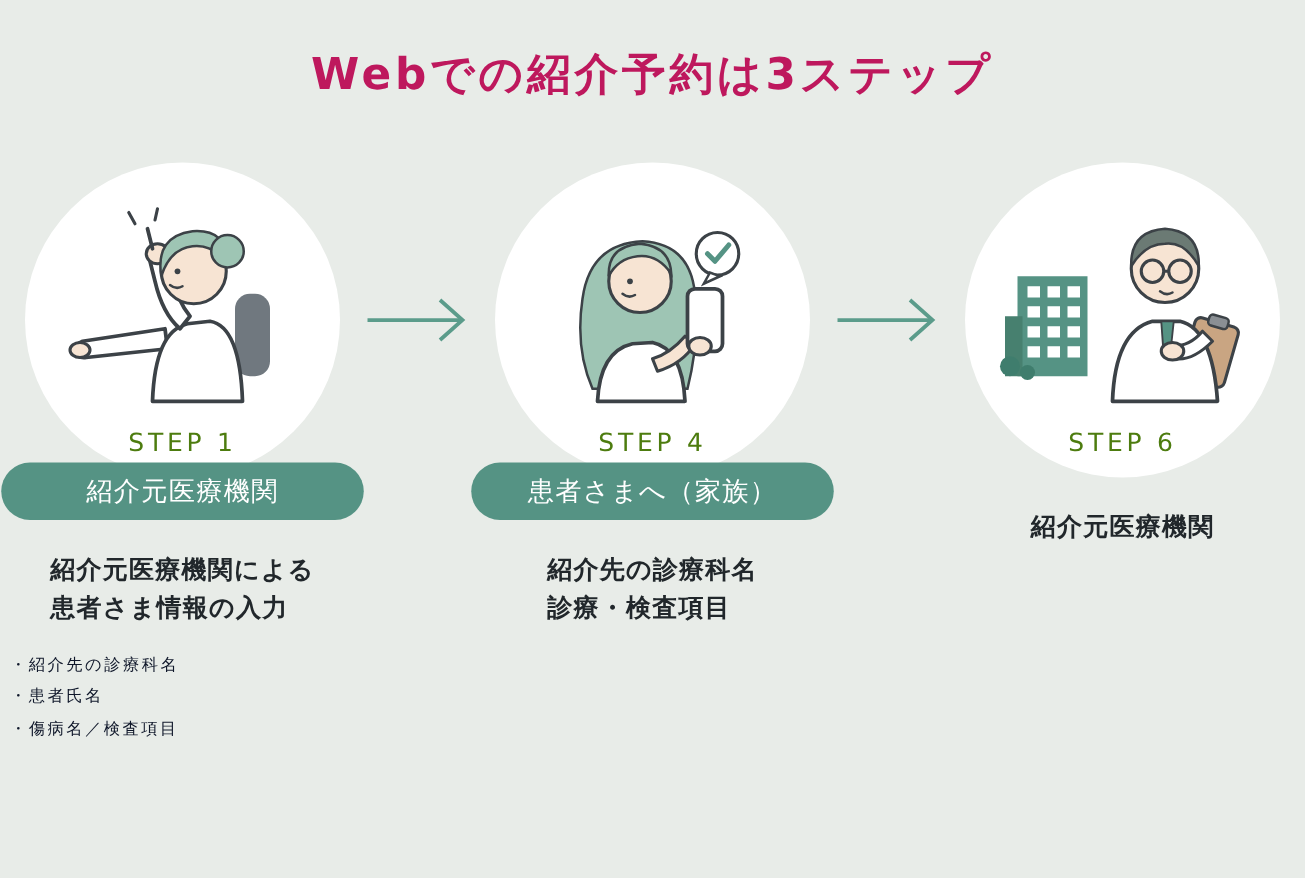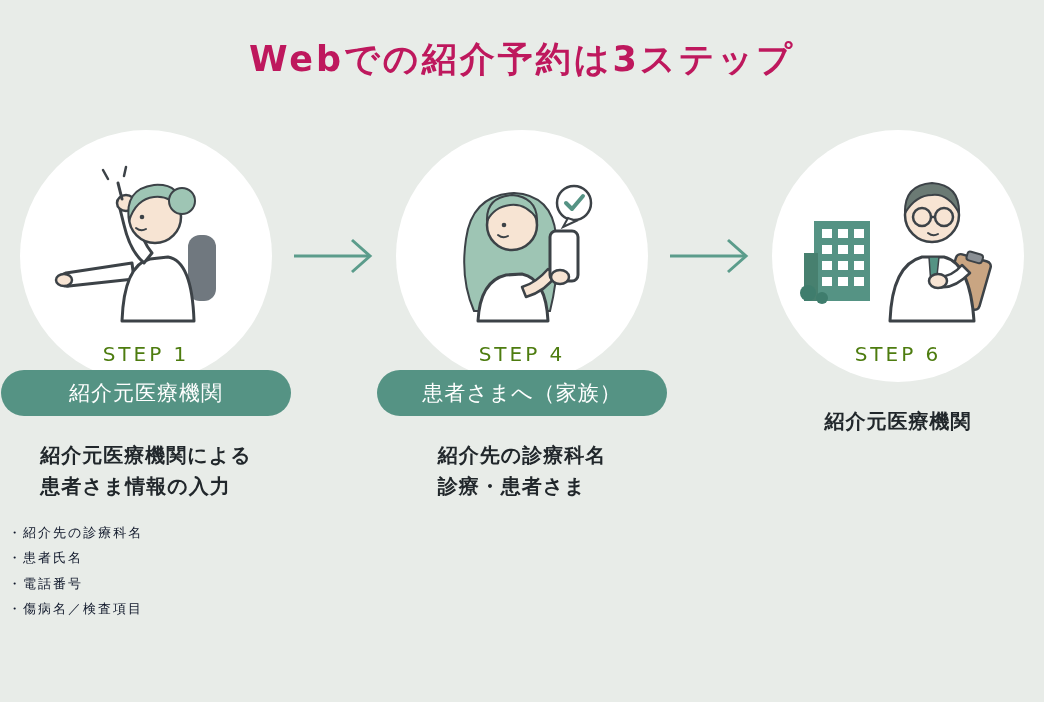--- a/index.html
+++ b/index.html
@@ -135,21 +135,20 @@
         <div class="step-label">STEP 1</div>
       </div>
       <div class="pill">紹介元医療機関</div>
       <div class="desc">
         <div>紹介元医療機関による</div>
         <div>患者さま情報の入力</div>
       </div>
       <div class="bullets">
         <div>・紹介先の診療科名</div>
         <div>・患者氏名</div>
-        <div>・電話番号</div>
         <div>・傷病名／検査項目</div>
       </div>
     </div>
 
     <div class="arrow-cell">
       <span>
         <svg width="84" height="40" viewBox="0 0 84 40">
           <line x1="2" y1="20" x2="76" y2="20" stroke="#5b9c8b" stroke-width="3"></line>
           <polyline points="60,4 78,20 60,36" fill="none" stroke="#5b9c8b" stroke-width="3"></polyline>
         </svg>
@@ -172,21 +171,21 @@
             <polyline points="144,44 150,50 161,37" fill="none" stroke="#559384" stroke-width="4" stroke-linecap="round" stroke-linejoin="round"></polyline>
             <circle cx="82" cy="66" r="2.3" fill="#3c4247"></circle>
             <path d="M76,76 Q81,80 86,77" fill="none" stroke="#3c4247" stroke-width="2" stroke-linecap="round"></path>
           </svg>
         </span>
         <div class="step-label">STEP 4</div>
       </div>
       <div class="pill">患者さまへ（家族）</div>
       <div class="desc">
         <div>紹介先の診療科名</div>
-        <div>診療・患者さま</div>
+        <div>診療・検査項目</div>
       </div>
     </div>
 
     <div class="arrow-cell">
       <span>
         <svg width="84" height="40" viewBox="0 0 84 40">
           <line x1="2" y1="20" x2="76" y2="20" stroke="#5b9c8b" stroke-width="3"></line>
           <polyline points="60,4 78,20 60,36" fill="none" stroke="#5b9c8b" stroke-width="3"></polyline>
         </svg>
       </span>

